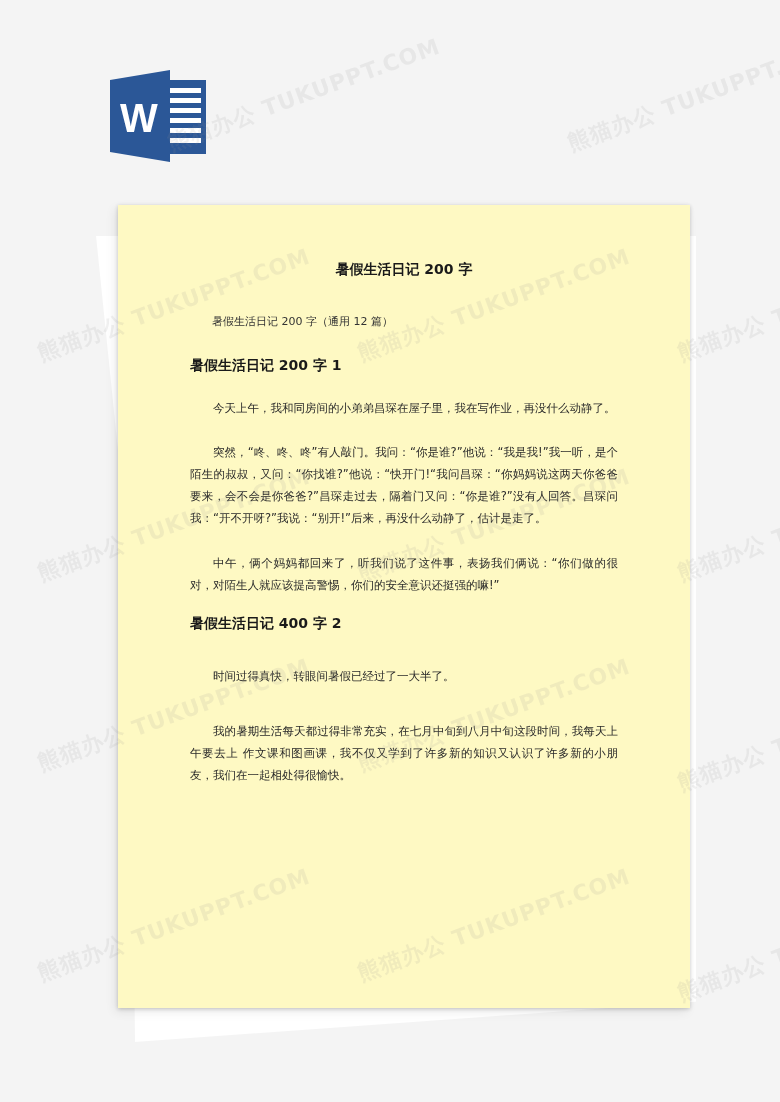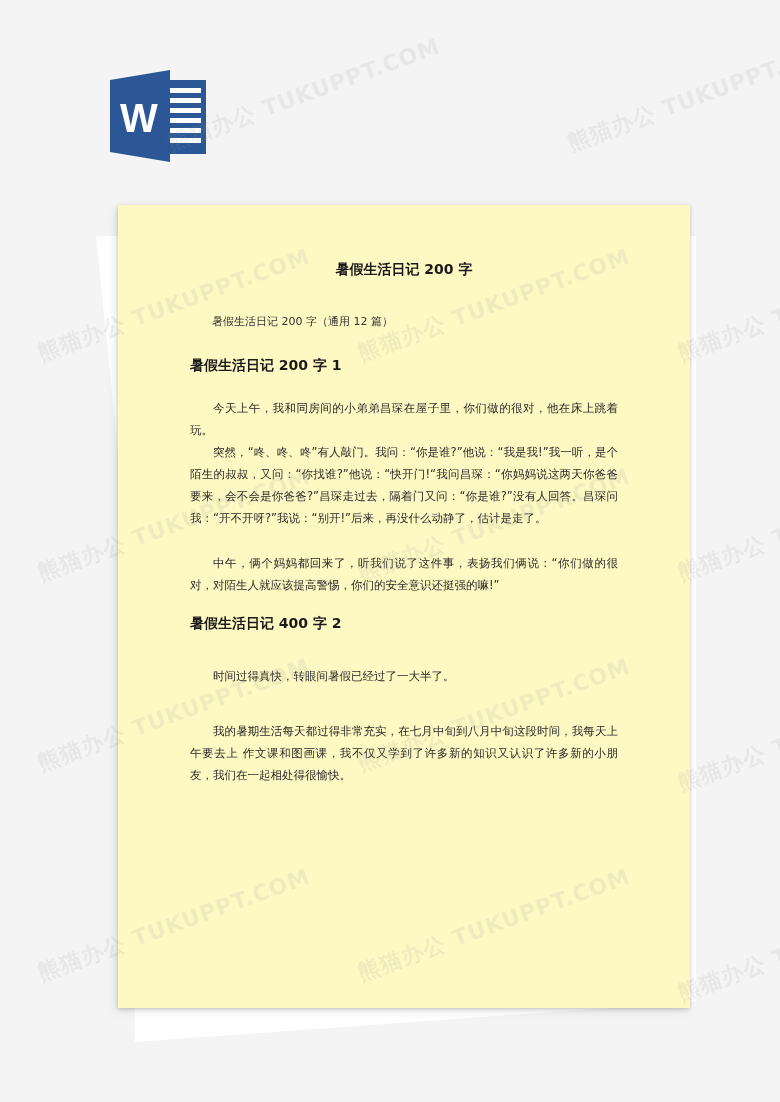--- a/index.html
+++ b/index.html
@@ -74,21 +74,21 @@
 </div>
 
 <div class="back-page-shadow"></div>
 <div class="back-page"></div>
 
 <div class="page">
   <div class="doc-title">暑假生活日记 200 字</div>
   <div class="subtitle">暑假生活日记 200 字（通用 12 篇）</div>
 
   <div class="section-heading" style="top:152px;">暑假生活日记 200 字 1</div>
-  <p class="para" style="top:192px;">今天上午，我和同房间的小弟弟昌琛在屋子里，你们做的很对，他在床上跳着玩。</p>
+  <p class="para" style="top:192px;">今天上午，我和同房间的小弟弟昌琛在屋子里，我在写作业，再没什么动静了。</p>
   <p class="para" style="top:236px;">突然，“咚、咚、咚”有人敲门。我问：“你是谁?”他说：“我是我!”我一听，是个陌生的叔叔，又问：“你找谁?”他说：“快开门!“我问昌琛：“你妈妈说这两天你爸爸要来，会不会是你爸爸?”昌琛走过去，隔着门又问：“你是谁?”没有人回答。昌琛问我：“开不开呀?”我说：“别开!”后来，再没什么动静了，估计是走了。</p>
   <p class="para" style="top:347px;">中午，俩个妈妈都回来了，听我们说了这件事，表扬我们俩说：“你们做的很对，对陌生人就应该提高警惕，你们的安全意识还挺强的嘛!”</p>
 
   <div class="section-heading" style="top:410px;">暑假生活日记 400 字 2</div>
   <p class="para" style="top:460px;">时间过得真快，转眼间暑假已经过了一大半了。</p>
   <p class="para" style="top:496px;margin-top:19px;">我的暑期生活每天都过得非常充实，在七月中旬到八月中旬这段时间，我每天上午要去上  作文课和图画课，我不仅又学到了许多新的知识又认识了许多新的小朋友，我们在一起相处得很愉快。</p>
 </div>
 
 <div class="watermark" style="left:30px; top:290px;">熊猫办公 TUKUPPT.COM</div>
 <div class="watermark" style="left:350px; top:290px;">熊猫办公 TUKUPPT.COM</div>

